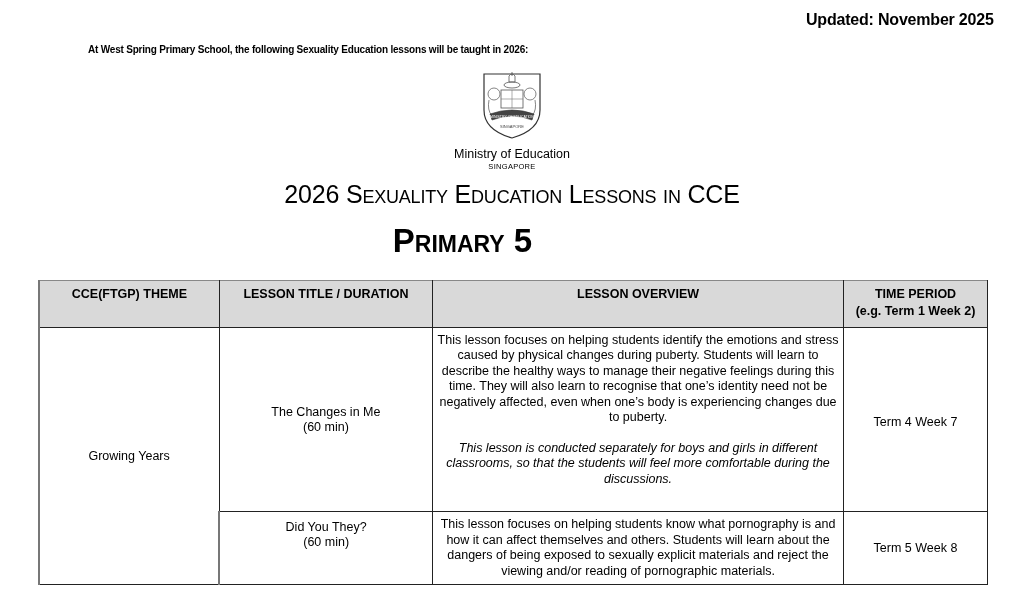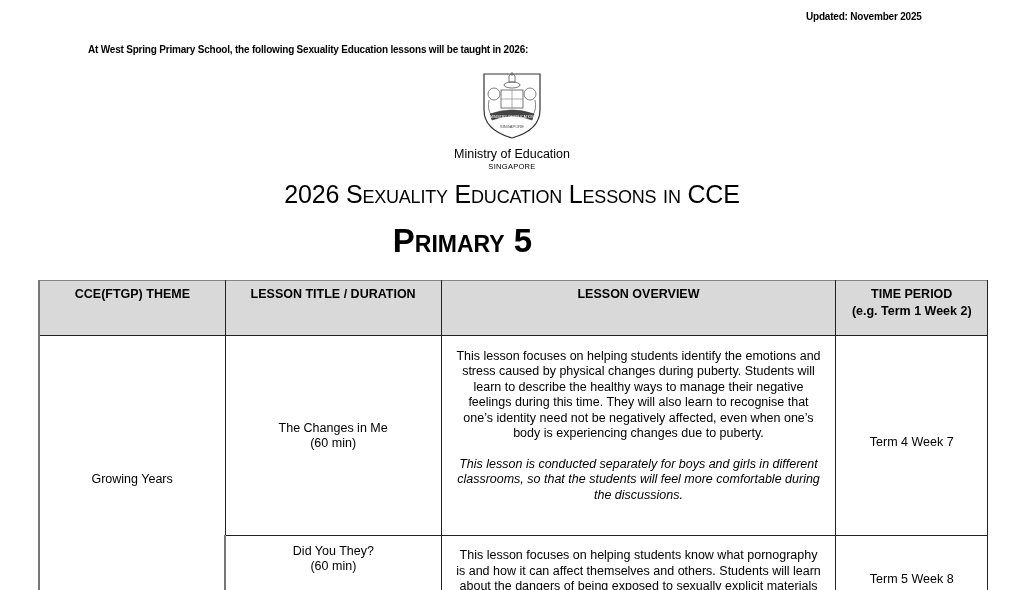--- a/index.html
+++ b/index.html
@@ -12,21 +12,21 @@
       height: 590px;
       position: relative;
       overflow: hidden;
       font-family: "Liberation Sans", sans-serif;
       color: #000;
     }
     .updated {
       position: absolute;
       top: 11px;
       left: 806px;
-      font-size: 10px;
+      font-size: 16px;
       font-weight: bold;
       letter-spacing: -0.2px;
     }
     .intro {
       position: absolute;
       top: 44px;
       left: 88px;
       font-size: 10px;
       font-weight: bold;
       letter-spacing: -0.2px;
@@ -81,21 +81,21 @@
       top: 280px;
       left: 38px;
       width: 950px;
       border-collapse: collapse;
       font-size: 12.5px;
     }
     table.lessons th, table.lessons td {
       border: 1px solid #222;
       vertical-align: middle;
       text-align: center;
-      padding: 12px;
+      padding: 4px;
     }
     table.lessons th {
       background: #d9d9d9;
       font-weight: bold;
       font-size: 12.5px;
       vertical-align: top;
       padding-top: 5px;
       height: 37px;
       line-height: 17px;
     }

